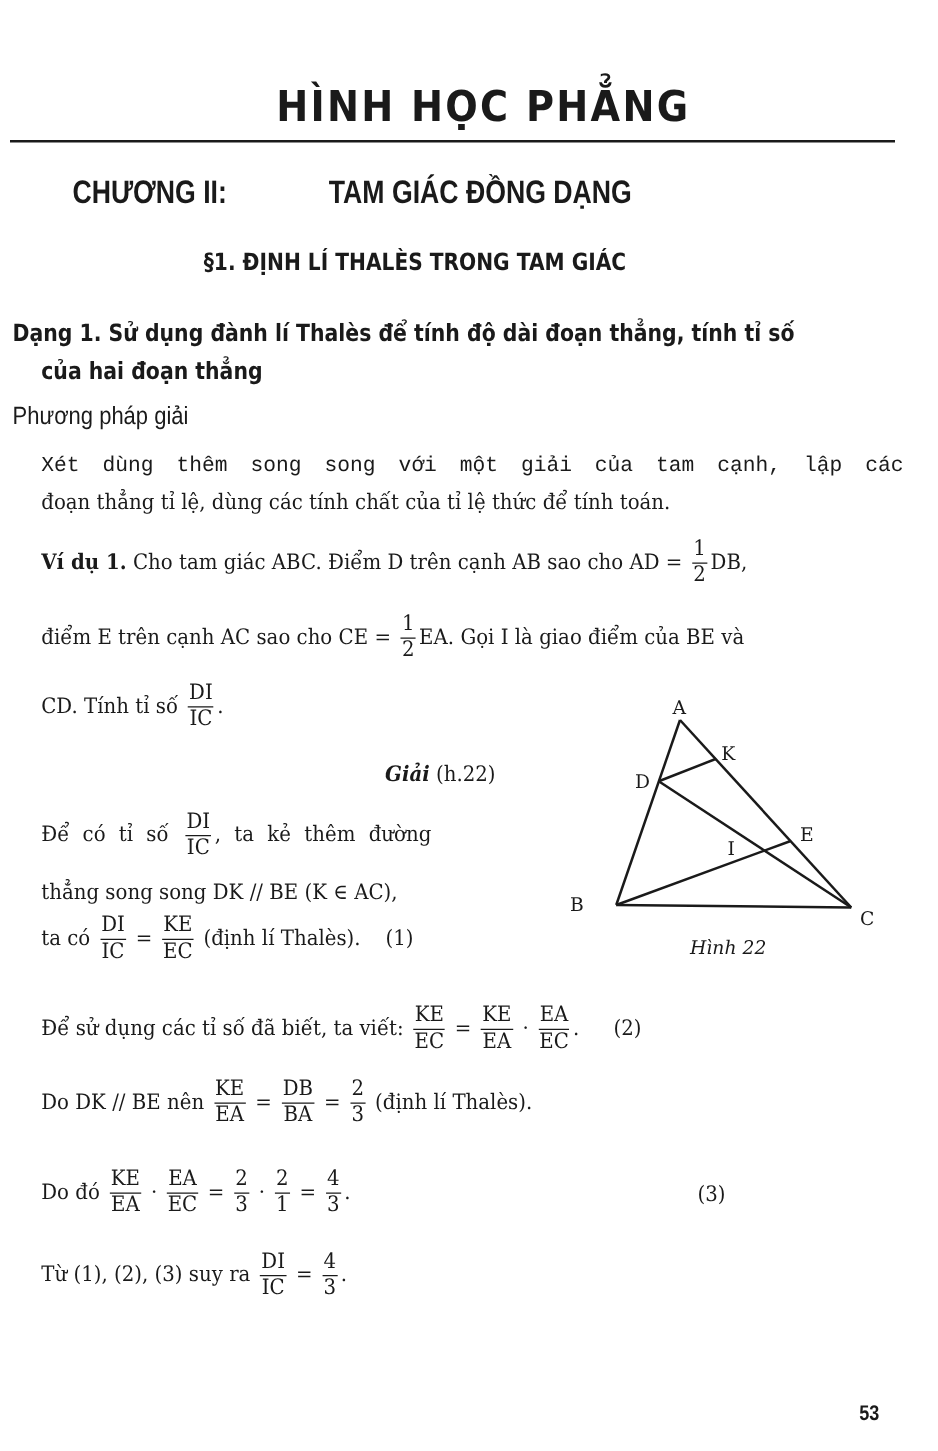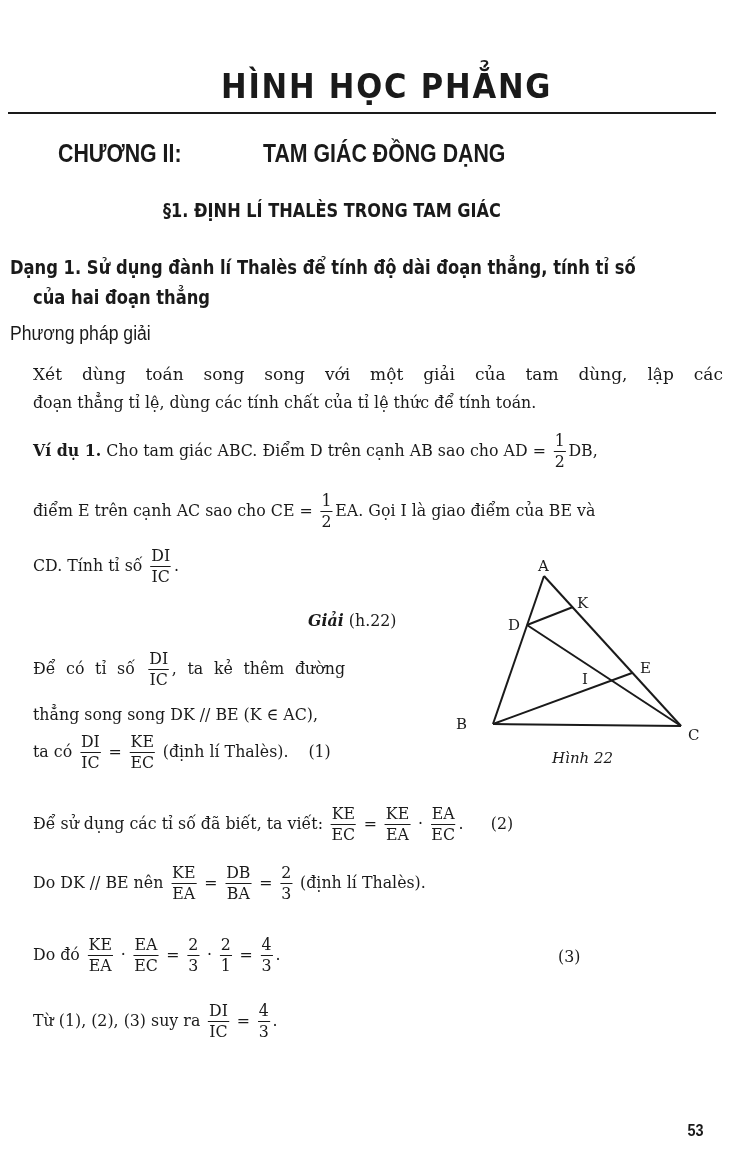--- a/index.html
+++ b/index.html
@@ -5,21 +5,21 @@
   html, body { margin: 0; padding: 0; background: #ffffff; }
   body { width: 750px; height: 1161px; position: relative; overflow: hidden; color: #1a1a1a; }
   .abs { position: absolute; white-space: nowrap; }
   .title { font-family: "DejaVu Sans", sans-serif; font-weight: bold; font-size: 34px; letter-spacing: 2px; transform: scaleX(0.9); transform-origin: center; }
   .rule { position: absolute; left: 8px; top: 112px; width: 708px; height: 2px; background: #1a1a1a; }
   .chapter { font-family: "Liberation Sans", sans-serif; font-weight: bold; font-size: 26px; transform: scaleX(0.82); transform-origin: left; }
   .section { font-family: "DejaVu Sans", sans-serif; font-weight: bold; font-size: 19px; transform: scaleX(0.85); transform-origin: left; }
   .dang { font-family: "DejaVu Sans", sans-serif; font-weight: bold; font-size: 19px; transform: scaleX(0.86); transform-origin: left; }
   .method { font-family: "Liberation Sans", sans-serif; font-size: 20px; transform: scaleX(0.88); transform-origin: left; }
   .body { font-family: "DejaVu Serif", serif; font-size: 17px; transform: scaleX(0.93); transform-origin: left; }
-  .justify { display: flex; justify-content: space-between; }
+  .justify { display: flex; justify-content: space-between; font-family: Liberation Mono, monospace; }
   .frac { display: inline-flex; flex-direction: column; align-items: center; vertical-align: middle; line-height: 1.05; margin: 0 3px; }
   .frac .num { padding: 0 1px 1px; border-bottom: 1.2px solid #1a1a1a; }
   .frac .den { padding-top: 1px; }
   .bold { font-weight: bold; }
   .italic { font-style: italic; }
   .pageno { font-family: "Liberation Sans", sans-serif; font-weight: bold; font-size: 17px; transform: scaleX(0.85); }
   svg text { font-family: "DejaVu Serif", serif; font-size: 15px; fill: #1a1a1a; }
 </style>
 </head>
 <body>
@@ -30,29 +30,29 @@
 <div class="abs chapter" style="left:263px; top:138px;">TAM GIÁC ĐỒNG DẠNG</div>
 <div class="abs section" style="left:163px; top:199px;">§1. ĐỊNH LÍ THALÈS TRONG TAM GIÁC</div>
 
 <div class="abs dang" style="left:10px; top:256px;">Dạng 1. Sử dụng đành lí Thalès để tính độ dài đoạn thẳng, tính tỉ số</div>
 <div class="abs dang" style="left:33px; top:286px;">của hai đoạn thẳng</div>
 
 <div class="abs method" style="left:10px; top:322px;">Phương pháp giải</div>
 <div class="abs body justify" style="left:33px; top:364px; width:690px; transform:none;" id="method-line1">
     <span>Xét</span>
     <span>dùng</span>
-    <span>toán</span>
+    <span>thêm</span>
     <span>song</span>
     <span>song</span>
     <span>với</span>
     <span>một</span>
     <span>giải</span>
     <span>của</span>
     <span>tam</span>
-    <span>dùng,</span>
+    <span>cạnh,</span>
     <span>lập</span>
     <span>các</span>
   </div>
 <div class="abs body" style="left:33px; top:392px;">đoạn thẳng tỉ lệ, dùng các tính chất của tỉ lệ thức để tính toán.</div>
 
 <div class="abs body" style="left:33px; top:430px; line-height:40px;">
   <span class="bold">Ví dụ 1.</span>
   <span>Cho tam giác ABC. Điểm D trên cạnh AB sao cho AD =</span>
   <span class="frac">
       <span class="num">1</span>

